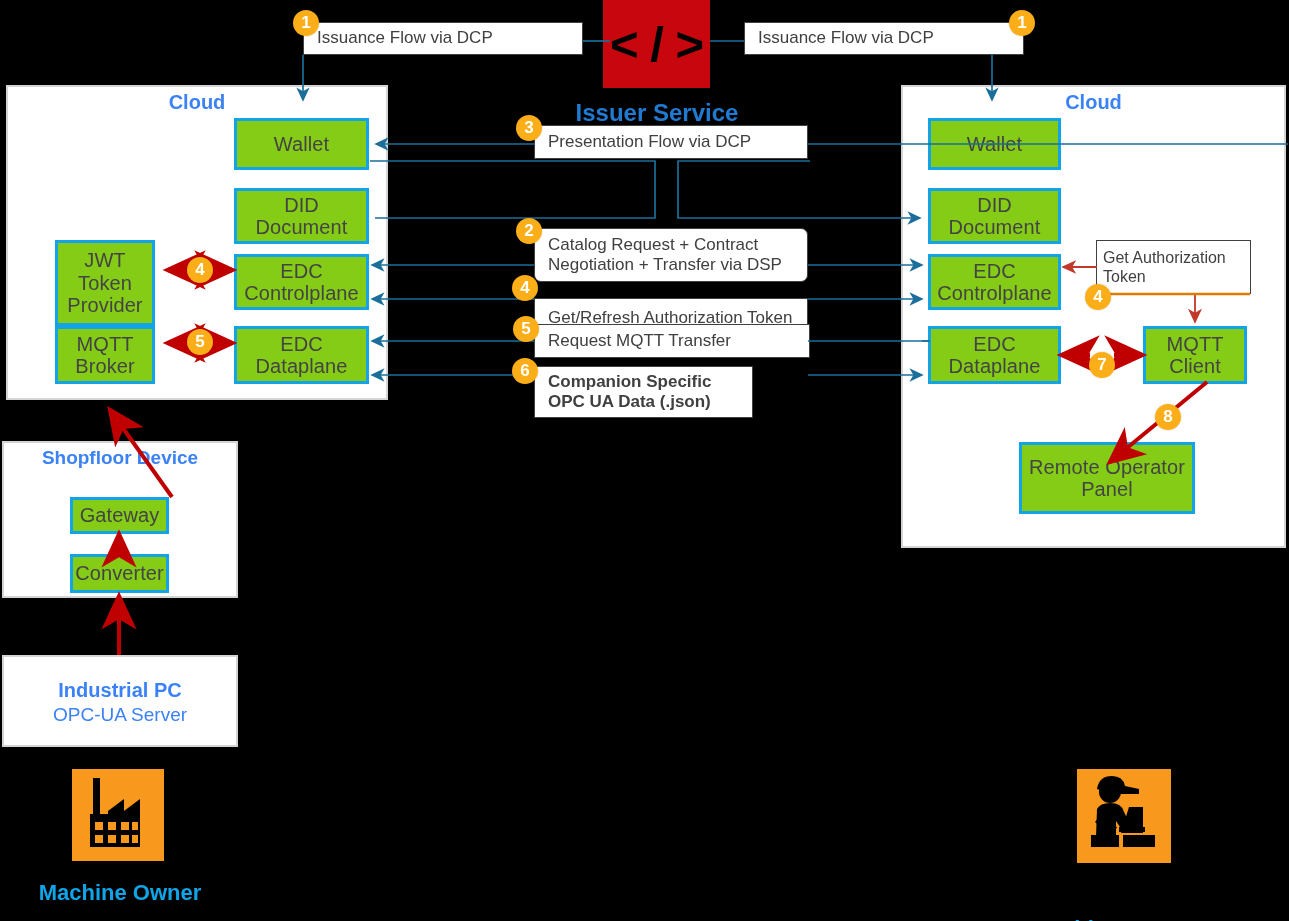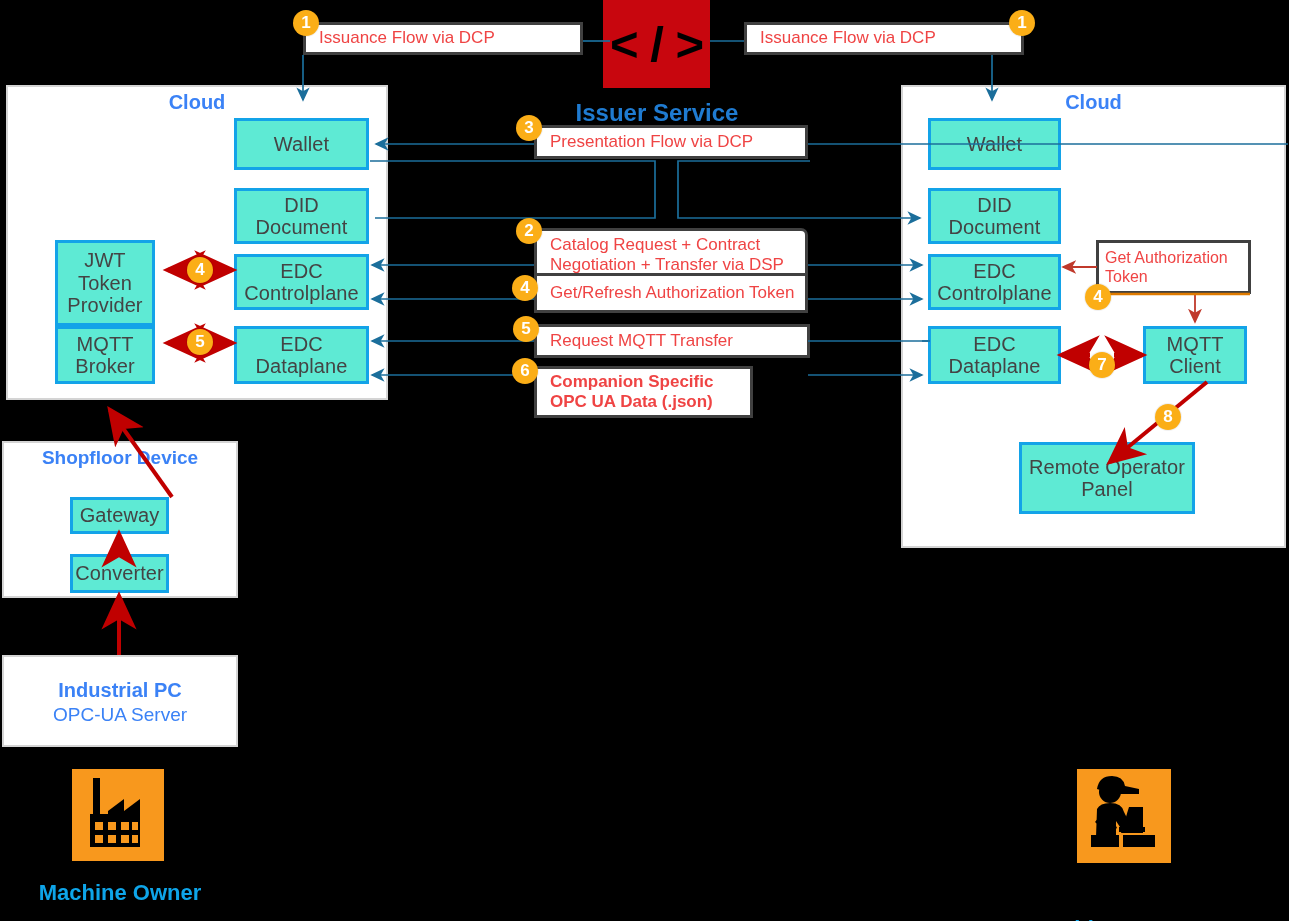--- a/index.html
+++ b/index.html
@@ -7,28 +7,28 @@
        font-family:"Liberation Sans","DejaVu Sans",sans-serif;}
   #stage{position:relative;width:1289px;height:921px;background:#000;}
 
   
   .panel{position:absolute;background:#fff;border:2px solid #d4d4d4;box-sizing:border-box;}
   .panel-title{position:absolute;left:0;right:0;text-align:center;
                font-weight:bold;font-size:20px;color:#3b82f6;}
   .panel-title.small{font-size:19px;}
 
   
-  .bbox{position:absolute;box-sizing:border-box;border:3px solid #13A3E8;background:#5eead4;
+  .bbox{position:absolute;box-sizing:border-box;border:3px solid #13A3E8;background:#84cc16;
         display:flex;align-items:center;justify-content:center;text-align:center;
         color:#444;font-size:20px;line-height:1.12;letter-spacing:.1px;}
   .bbox span{display:block;padding:0 3px;}
 
   
-  .obox{position:absolute;box-sizing:border-box;border:3px solid #404040;background:#fff;
-        display:flex;align-items:center;color:#ef4444;font-size:17px;line-height:1.2;}
+  .obox{position:absolute;box-sizing:border-box;border:1px solid #404040;background:#fff;
+        display:flex;align-items:center;color:#404040;font-size:17px;line-height:1.2;}
   .obox span{display:block;padding-left:13px;padding-right:6px;}
   .obox.ctr{justify-content:center;text-align:left;}
   .obox.ctr span{padding-left:6px;}
 
   
   .badge{position:absolute;width:26px;height:26px;border-radius:50%;
          background:#FBAE17;color:#fff;font-size:17px;font-weight:bold;
          display:flex;align-items:center;justify-content:center;z-index:40;
          box-shadow:0 0 0 1px rgba(0,0,0,.06);}
 
@@ -177,21 +177,21 @@
   <div class="obox" style="left:534px;top:125px;width:274px;height:34px;">
     <span>Presentation Flow via DCP</span>
   </div>
   <div class="badge" style="left:516px;top:115px;">3</div>
 
   <div class="obox" style="left:534px;top:228px;width:274px;height:54px;border-radius:7px;">
     <span>Catalog Request  + Contract Negotiation  + Transfer via DSP</span>
   </div>
   <div class="badge" style="left:516px;top:218px;">2</div>
 
-  <div class="obox" style="left:534px;top:273px;width:274px;height:40px;">
+  <div class="obox" style="left:534px;top:298px;width:274px;height:40px;">
     <span>Get/Refresh Authorization Token</span>
   </div>
   <div class="badge" style="left:512px;top:275px;">4</div>
 
   <div class="obox" style="left:534px;top:324px;width:276px;height:34px;">
     <span>Request MQTT Transfer</span>
   </div>
   <div class="badge" style="left:513px;top:316px;">5</div>
 
   <div class="obox" style="left:534px;top:366px;width:219px;height:52px;font-weight:bold;">

